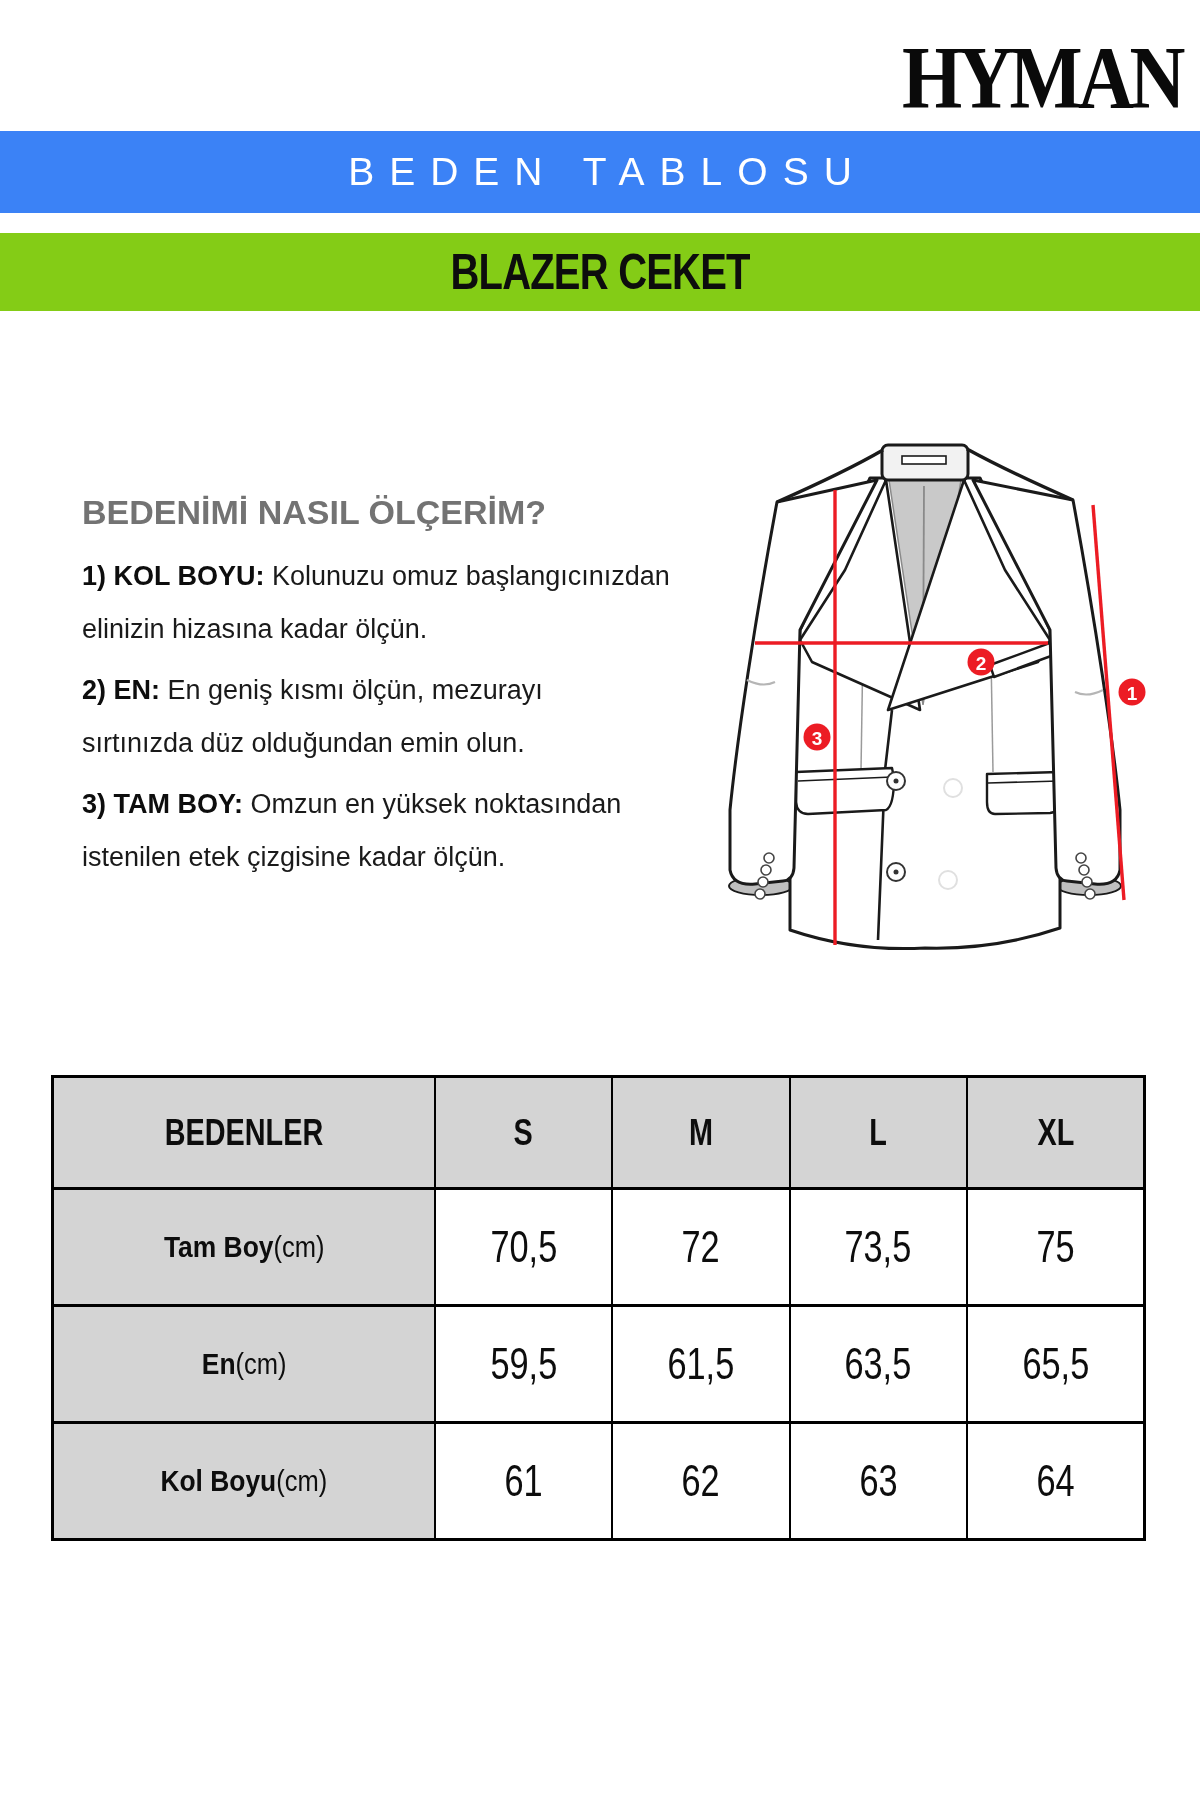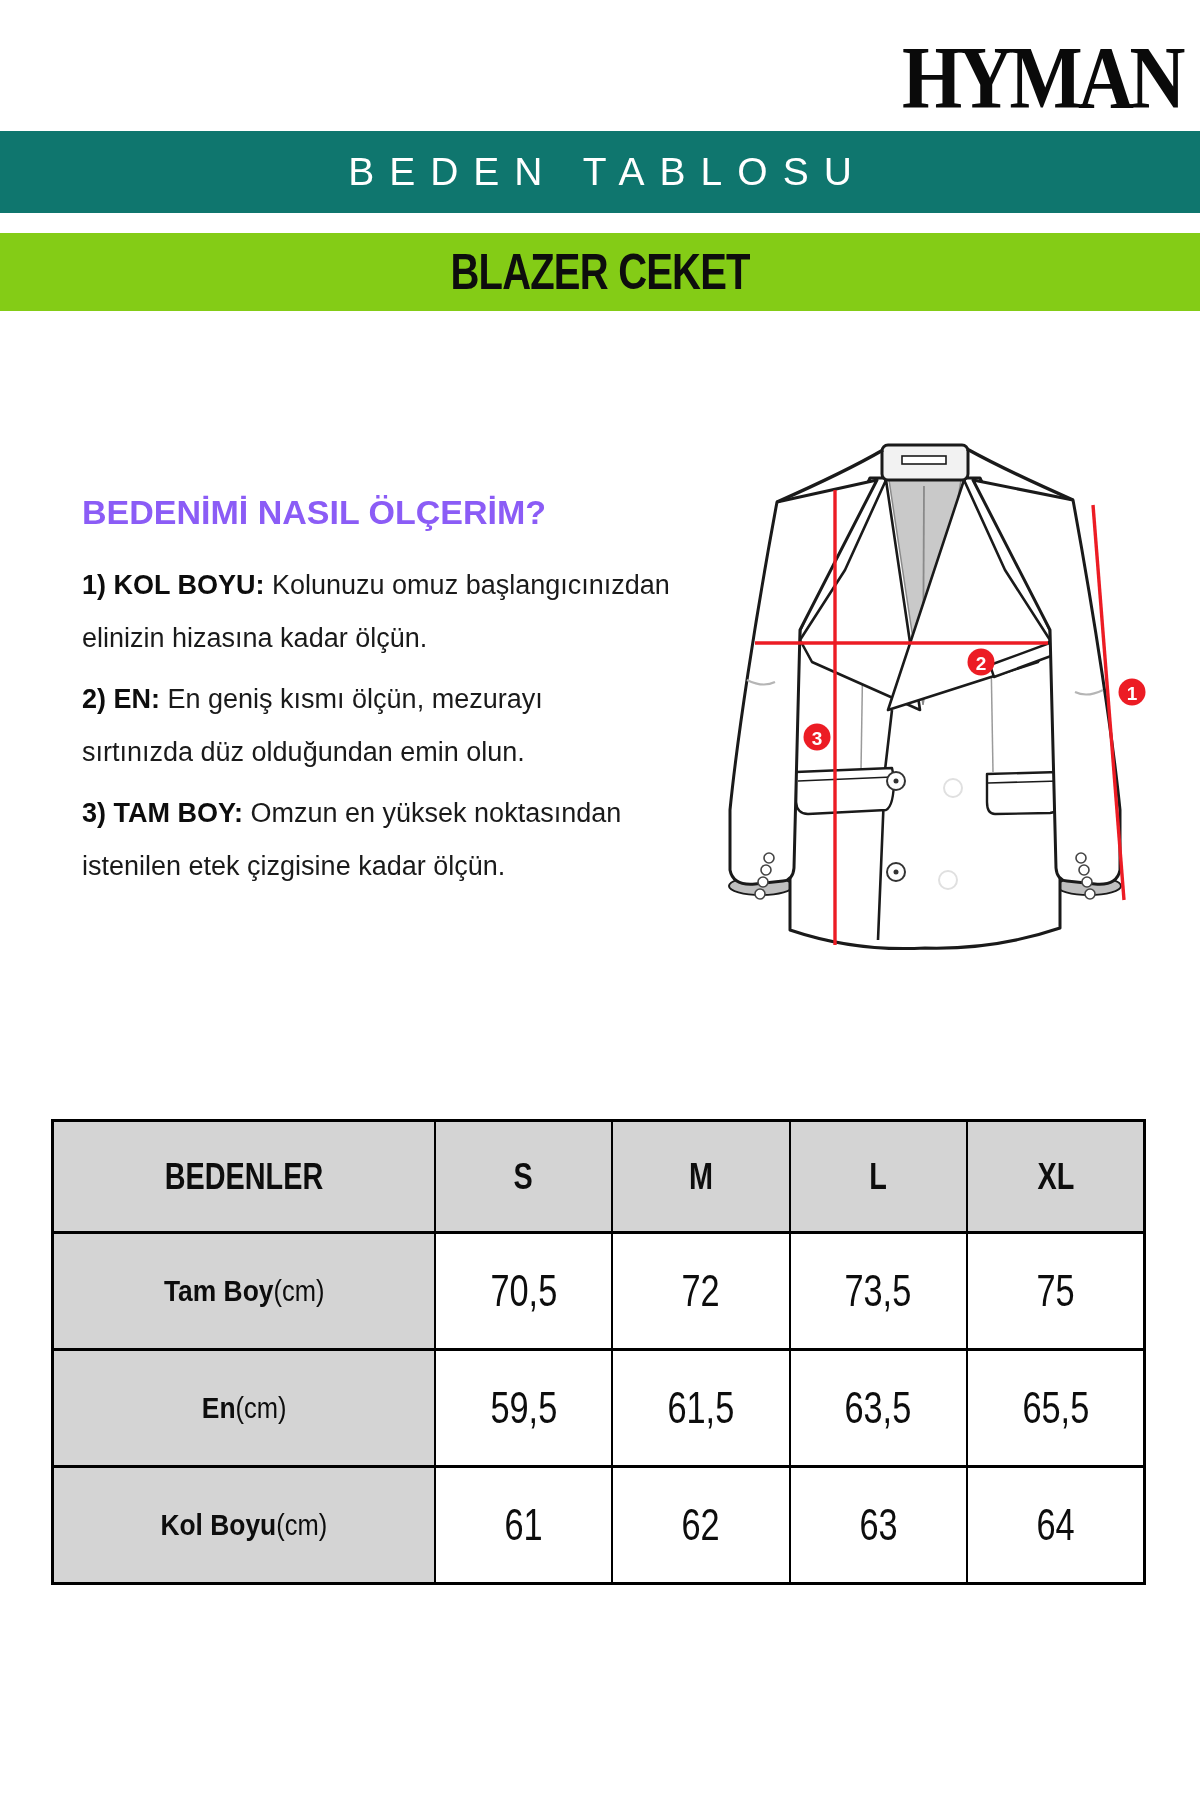--- a/index.html
+++ b/index.html
@@ -10,58 +10,58 @@
   
   .logo{
     position:absolute;top:34px;left:0;width:1200px;text-align:right;
   }
   .logo span{
     display:inline-block;font-family:"Liberation Serif", serif;font-weight:bold;
     font-size:88px;letter-spacing:-5px;transform:scaleX(0.88);transform-origin:center;
     color:#0a0a0a;line-height:1;
   }
   .bar-black{
-    position:absolute;top:131px;left:0;width:1200px;height:82px;background:#0f766e;
+    position:absolute;top:131px;left:0;width:1200px;height:82px;background:#3b82f6;
     display:flex;align-items:center;justify-content:center;
   }
   .bar-black span{
     color:#ffffff;font-size:39px;font-weight:400;letter-spacing:15px;
     padding-left:15px;white-space:nowrap;
   }
   .bar-gray{
     position:absolute;top:233px;left:0;width:1200px;height:78px;background:#84cc16;
     display:flex;align-items:center;justify-content:center;
   }
   .bar-gray span{
     display:inline-block;color:#0d0d0d;font-size:50px;font-weight:bold;
     letter-spacing:-1px;transform:scaleX(0.8);transform-origin:center;white-space:nowrap;
   }
   
   .howto{position:absolute;left:82px;top:492px;width:590px;}
   .howto h2{
-    margin:0 0 35px 0;font-size:34px;line-height:40px;font-weight:bold;color:#8b5cf6;
+    margin:0 0 26px 0;font-size:34px;line-height:40px;font-weight:bold;color:#737373;
     letter-spacing:0px;
   }
   .howto p{margin:0 0 24px 0;font-size:27px;line-height:37px;color:#1a1a1a;}
   .howto .line{display:block;margin-top:16px;}
   .howto b{font-weight:bold;color:#0d0d0d;}
   
   .diagram{position:absolute;left:695px;top:440px;width:460px;height:515px;}
   
   table.sizes{
     position:absolute;left:51px;top:1075px;width:1095px;height:465px;
     border-collapse:collapse;table-layout:fixed;background:#fff;
   }
   table.sizes col.c0{width:35%;}
   table.sizes col.cv{width:16.25%;}
   table.sizes td{
     border:2px solid #000;border-top-width:3px;border-bottom-width:3px;
     text-align:center;vertical-align:middle;padding:0;
   }
-  table.sizes{border:3px solid #000;margin-top:44px;}
+  table.sizes{border:3px solid #000;}
   tr.hdr{height:112px;}
   tr.datarow{height:117px;}
   tr.hdr td{background:#d4d4d4;}
   td.lbl{background:#d4d4d4;}
   .hcell{
     display:inline-block;font-weight:bold;font-size:36px;color:#0d0d0d;
     transform:scaleX(0.8);transform-origin:center;white-space:nowrap;
   }
   .lcell{
     display:inline-block;font-size:29px;color:#0d0d0d;

